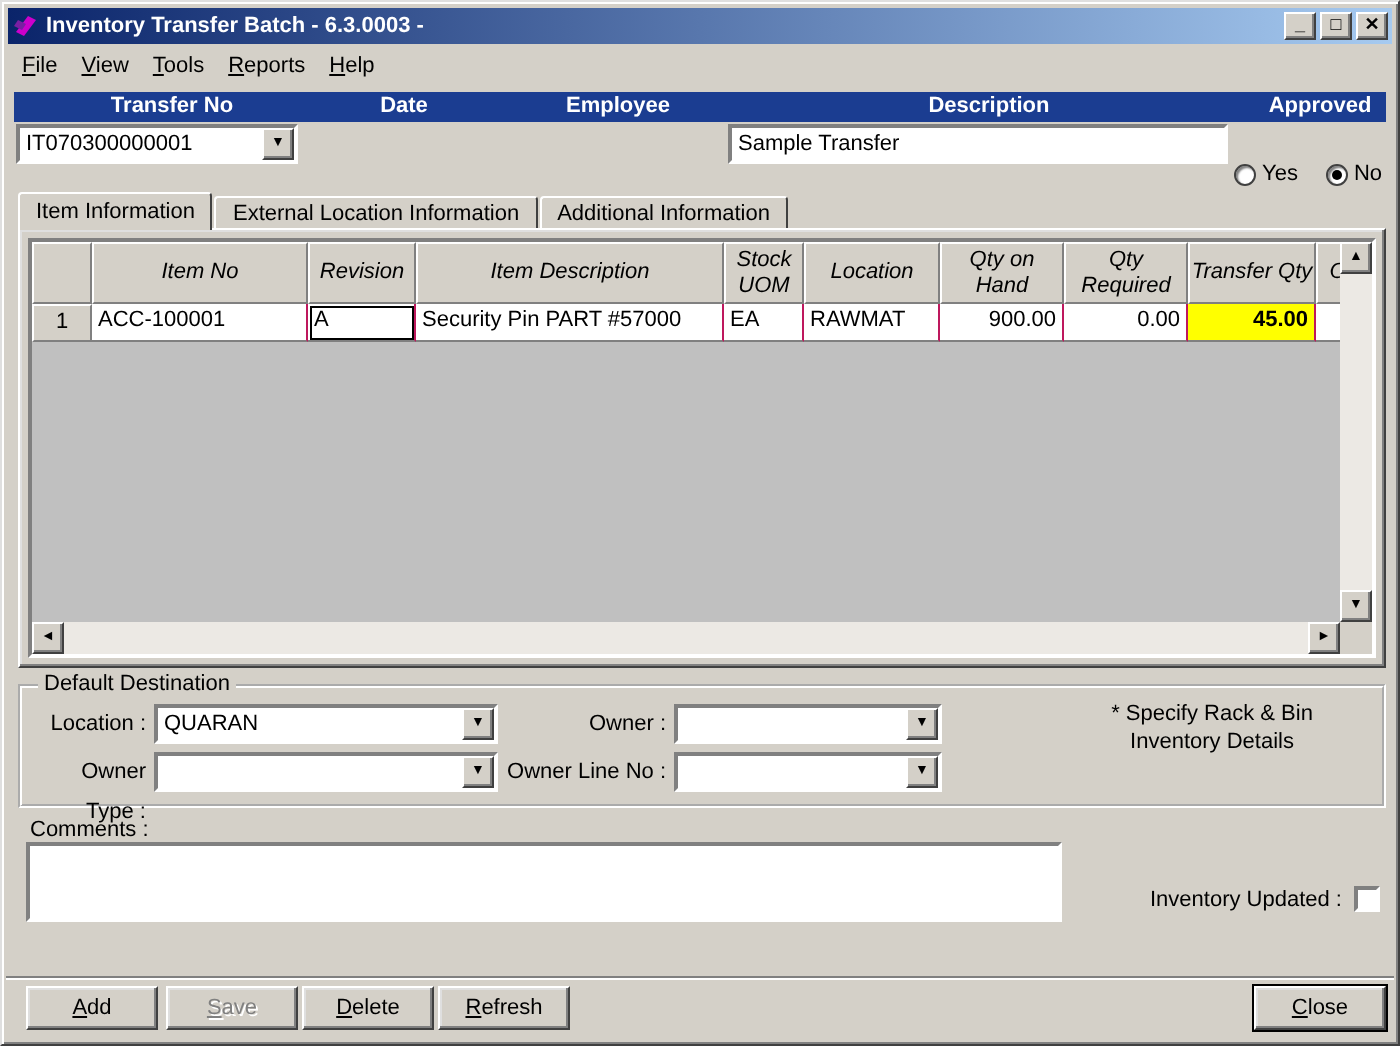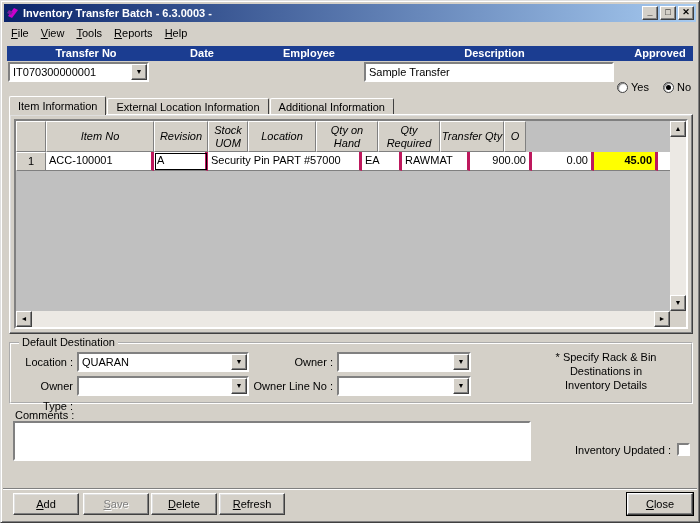--- a/index.html
+++ b/index.html
@@ -56,21 +56,21 @@
   .panel { position:absolute; top:113px; left:8px; width:684px; height:220px; background:#d4d0c8;
            border:1px solid; border-color:#fff #404040 #404040 #fff; box-shadow: inset -1px -1px 0 #808080, inset 1px 1px 0 #dfdfdf; z-index:2; }
   .grid { position:absolute; top:4px; left:4px; right:4px; bottom:4px;
           border:2px solid; border-color:#808080 #fff #fff #808080; background:#c0c0c0; overflow:hidden; }
   .gbody { position:absolute; top:0; left:0; right:16px; bottom:16px; display:flex; flex-direction:column; overflow:hidden; }
   .grow-h { display:flex; height:31px;font-style:italic; }
   .grow { display:flex; height:19px; }
   .hcell { background:#d4d0c8; border:1px solid; border-color:#fff #808080 #808080 #fff;
            display:flex; align-items:center; justify-content:center; text-align:center; line-height:1.15;
            overflow:hidden; flex:none; }
-  .dcell { background:#fff; border-right:3px solid #be185d; border-bottom:1px solid #808080;
+  .dcell { background:#fff; border-right:1px solid #be185d; border-bottom:1px solid #808080;
            padding:1px 3px; line-height:15px; overflow:hidden; white-space:nowrap; flex:none; }
   .dcell.rownum { background:#d4d0c8; border:1px solid; border-color:#fff #808080 #808080 #fff; text-align:center; padding:1px 0; }
   .dcell.num { text-align:right; }
   .dcell.hl { background:#ffff00; font-weight:bold; }
   .dcell.focus { outline:1px solid #000; outline-offset:-2px; }
   .c0{width:30px} .c1{width:108px} .c2{width:54px} .c3{width:154px} .c4{width:40px}
   .c5{width:68px} .c6{width:62px} .c7{width:62px} .c8{width:64px} .c9{width:22px}
   .gfill { flex:1; background:#c0c0c0; }
 
   .sb-track { background:#ece9e4; position:absolute; }
@@ -169,20 +169,21 @@
     <span class="tab">Additional Information</span>
   </div>
 
   <div class="panel">
     <div class="grid">
       <div class="gbody">
         <div class="grow-h">
           <span class="hcell c0"></span>
           <span class="hcell c1">Item No</span>
           <span class="hcell c2">Revision</span>
+          <span class="hcell c3">Item Description</span>
           <span class="hcell c4">Stock UOM</span>
           <span class="hcell c5">Location</span>
           <span class="hcell c6">Qty on Hand</span>
           <span class="hcell c7">Qty Required</span>
           <span class="hcell c8">Transfer Qty</span>
           <span class="hcell c9">O</span>
         </div>
         <div class="grow">
           <span class="dcell rownum c0">1</span>
           <span class="dcell c1">ACC-100001</span>
@@ -231,21 +232,20 @@
     </div>
 
     <span class="fldlabel" style="left:240px; top:32px; width:82px;">Owner Line No :</span>
     <div class="combo sunken" style="top:32px; left:326px; width:134px;">
       <span class="val"></span>
       <span class="dd-btn">▼</span>
     </div>
 
     <div class="note">
       <div>* Specify Rack &amp; Bin</div>
-      <div>Destinations in</div>
       <div>Inventory Details</div>
     </div>
   </div>
 
   <span class="comments-label">Comments :</span>
   <div class="comments-box sunken"></div>
 
   <span class="inv-label">Inventory Updated :</span>
   <span class="checkbox"></span>
 

